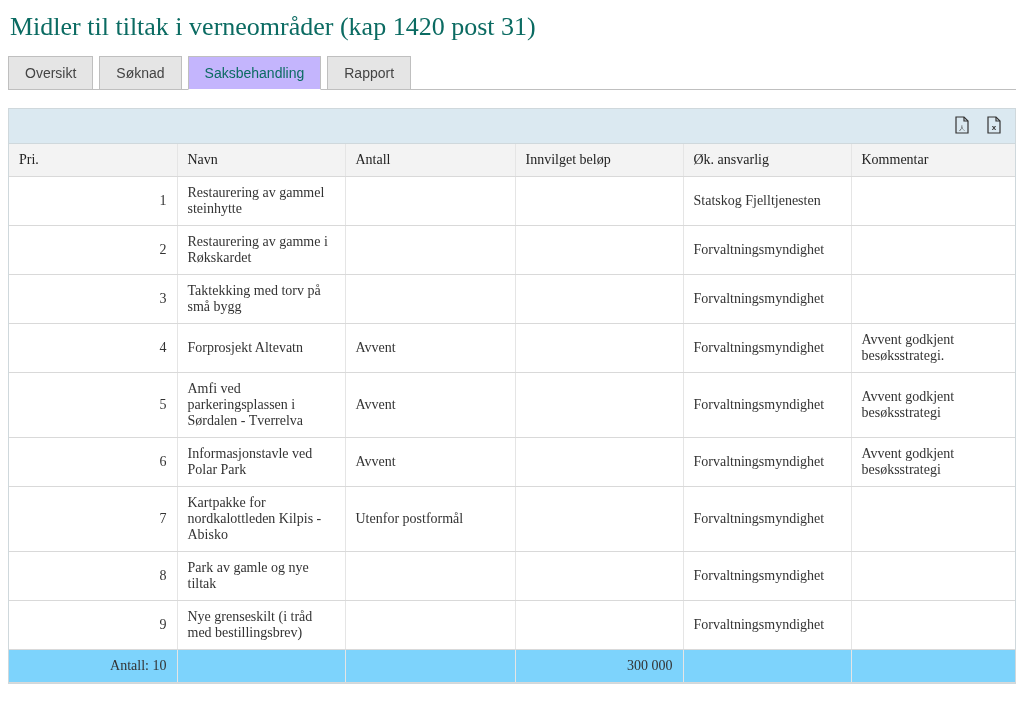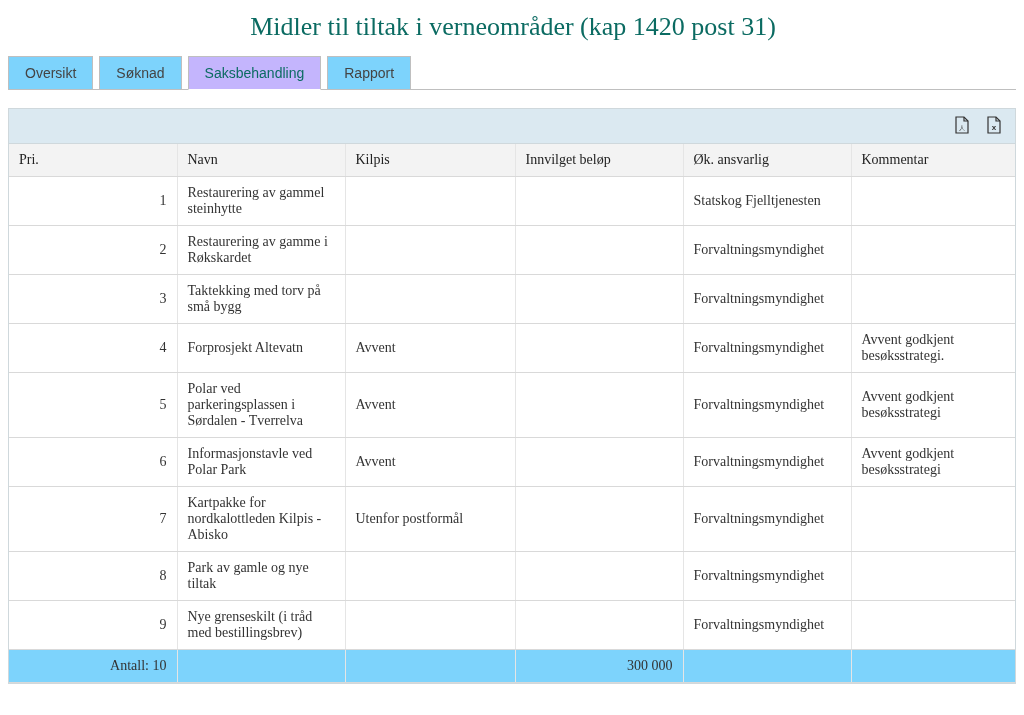--- a/index.html
+++ b/index.html
@@ -10,31 +10,30 @@
     font-size: 14px;
     color: #333;
     background: #fff;
   }
   .page-title {
     font-family: Georgia, "Times New Roman", serif;
     font-size: 26px;
     font-weight: 400;
     color: #0b6b62;
     margin: 4px 0 14px 2px;
-    text-align: center;
   }
   .tab-row {
     display: flex;
     border-bottom: 1px solid #bfbfbf;
     margin-bottom: 18px;
   }
   .tab {
     padding: 8px 16px;
     border: 1px solid #bfbfbf;
-    background: #7dd3fc;
+    background: #e5e5e5;
     color: #444;
     margin-right: 6px;
     margin-bottom: -1px;
     cursor: pointer;
     font-size: 14px;
   }
   .tab.active {
     background: #c4b5fd;
     border-bottom: 1px solid #fff;
     color: #0b6b62;
@@ -135,21 +134,21 @@
         <col class="col-navn">
         <col class="col-status">
         <col class="col-belop">
         <col class="col-ok">
         <col class="col-komm">
     </colgroup>
     <thead>
       <tr>
         <th>Pri.</th>
         <th>Navn</th>
-        <th>Kilpis</th>
+        <th>Antall</th>
         <th>Innvilget beløp</th>
         <th>Øk. ansvarlig</th>
         <th>Kommentar</th>
       </tr>
     </thead>
     <tbody id="tbody">
         <tr>
           <td class="num">1</td>
           <td>Restaurering av gammel steinhytte</td>
           <td></td>
@@ -176,21 +175,21 @@
         <tr>
           <td class="num">4</td>
           <td>Forprosjekt Altevatn</td>
           <td>Avvent</td>
           <td class="num"></td>
           <td>Forvaltningsmyndighet</td>
           <td>Avvent godkjent besøksstrategi.</td>
         </tr>
         <tr>
           <td class="num">5</td>
-          <td>Polar ved parkeringsplassen i Sørdalen - Tverrelva</td>
+          <td>Amfi ved parkeringsplassen i Sørdalen - Tverrelva</td>
           <td>Avvent</td>
           <td class="num"></td>
           <td>Forvaltningsmyndighet</td>
           <td>Avvent godkjent besøksstrategi</td>
         </tr>
         <tr>
           <td class="num">6</td>
           <td>Informasjonstavle ved Polar Park</td>
           <td>Avvent</td>
           <td class="num"></td>

